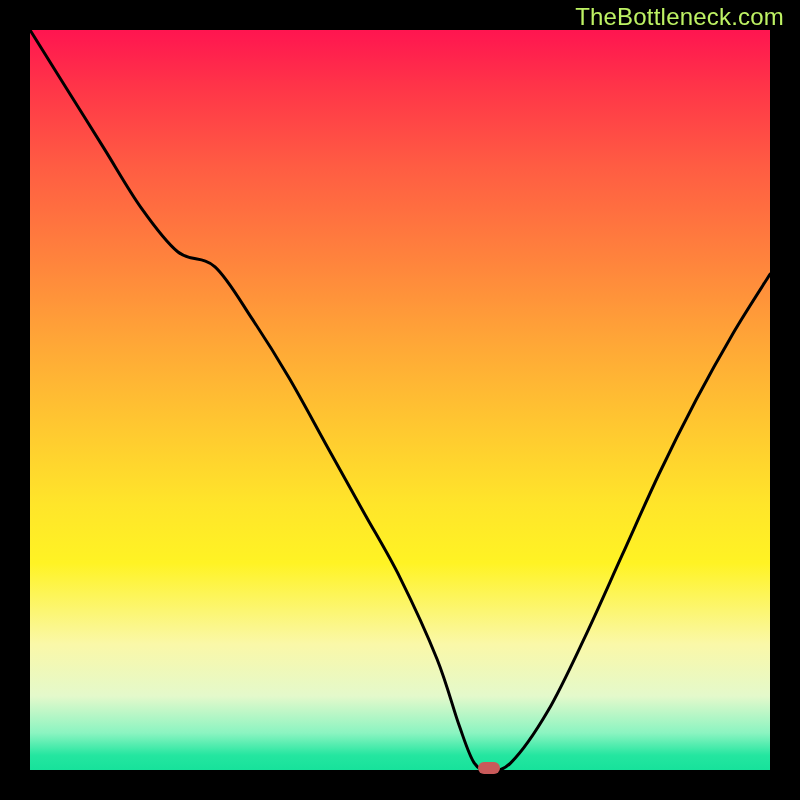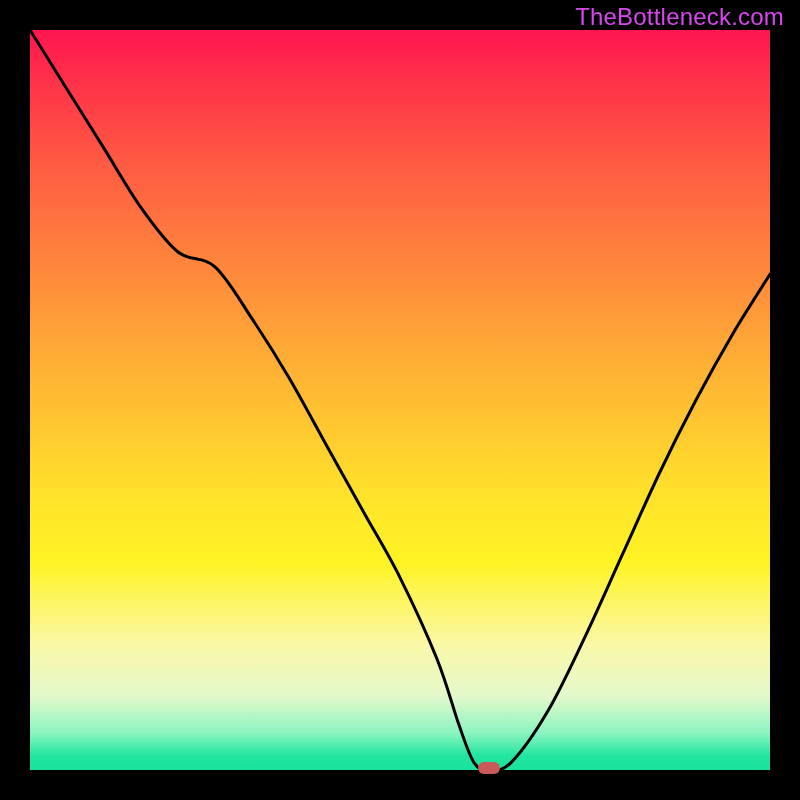--- a/index.html
+++ b/index.html
@@ -16,21 +16,21 @@
     height: 800px;
     background: #000;
   }
   .watermark {
     position: absolute;
     top: 3px;
     right: 16px;
     font-family: Arial, Helvetica, sans-serif;
     font-size: 24px;
     font-weight: 500;
-    color: #d946ef;
+    color: #bef264;
     letter-spacing: 0.2px;
     z-index: 5;
   }
   .plot {
     position: absolute;
     left: 30px;
     top: 30px;
     width: 740px;
     height: 740px;
   }

